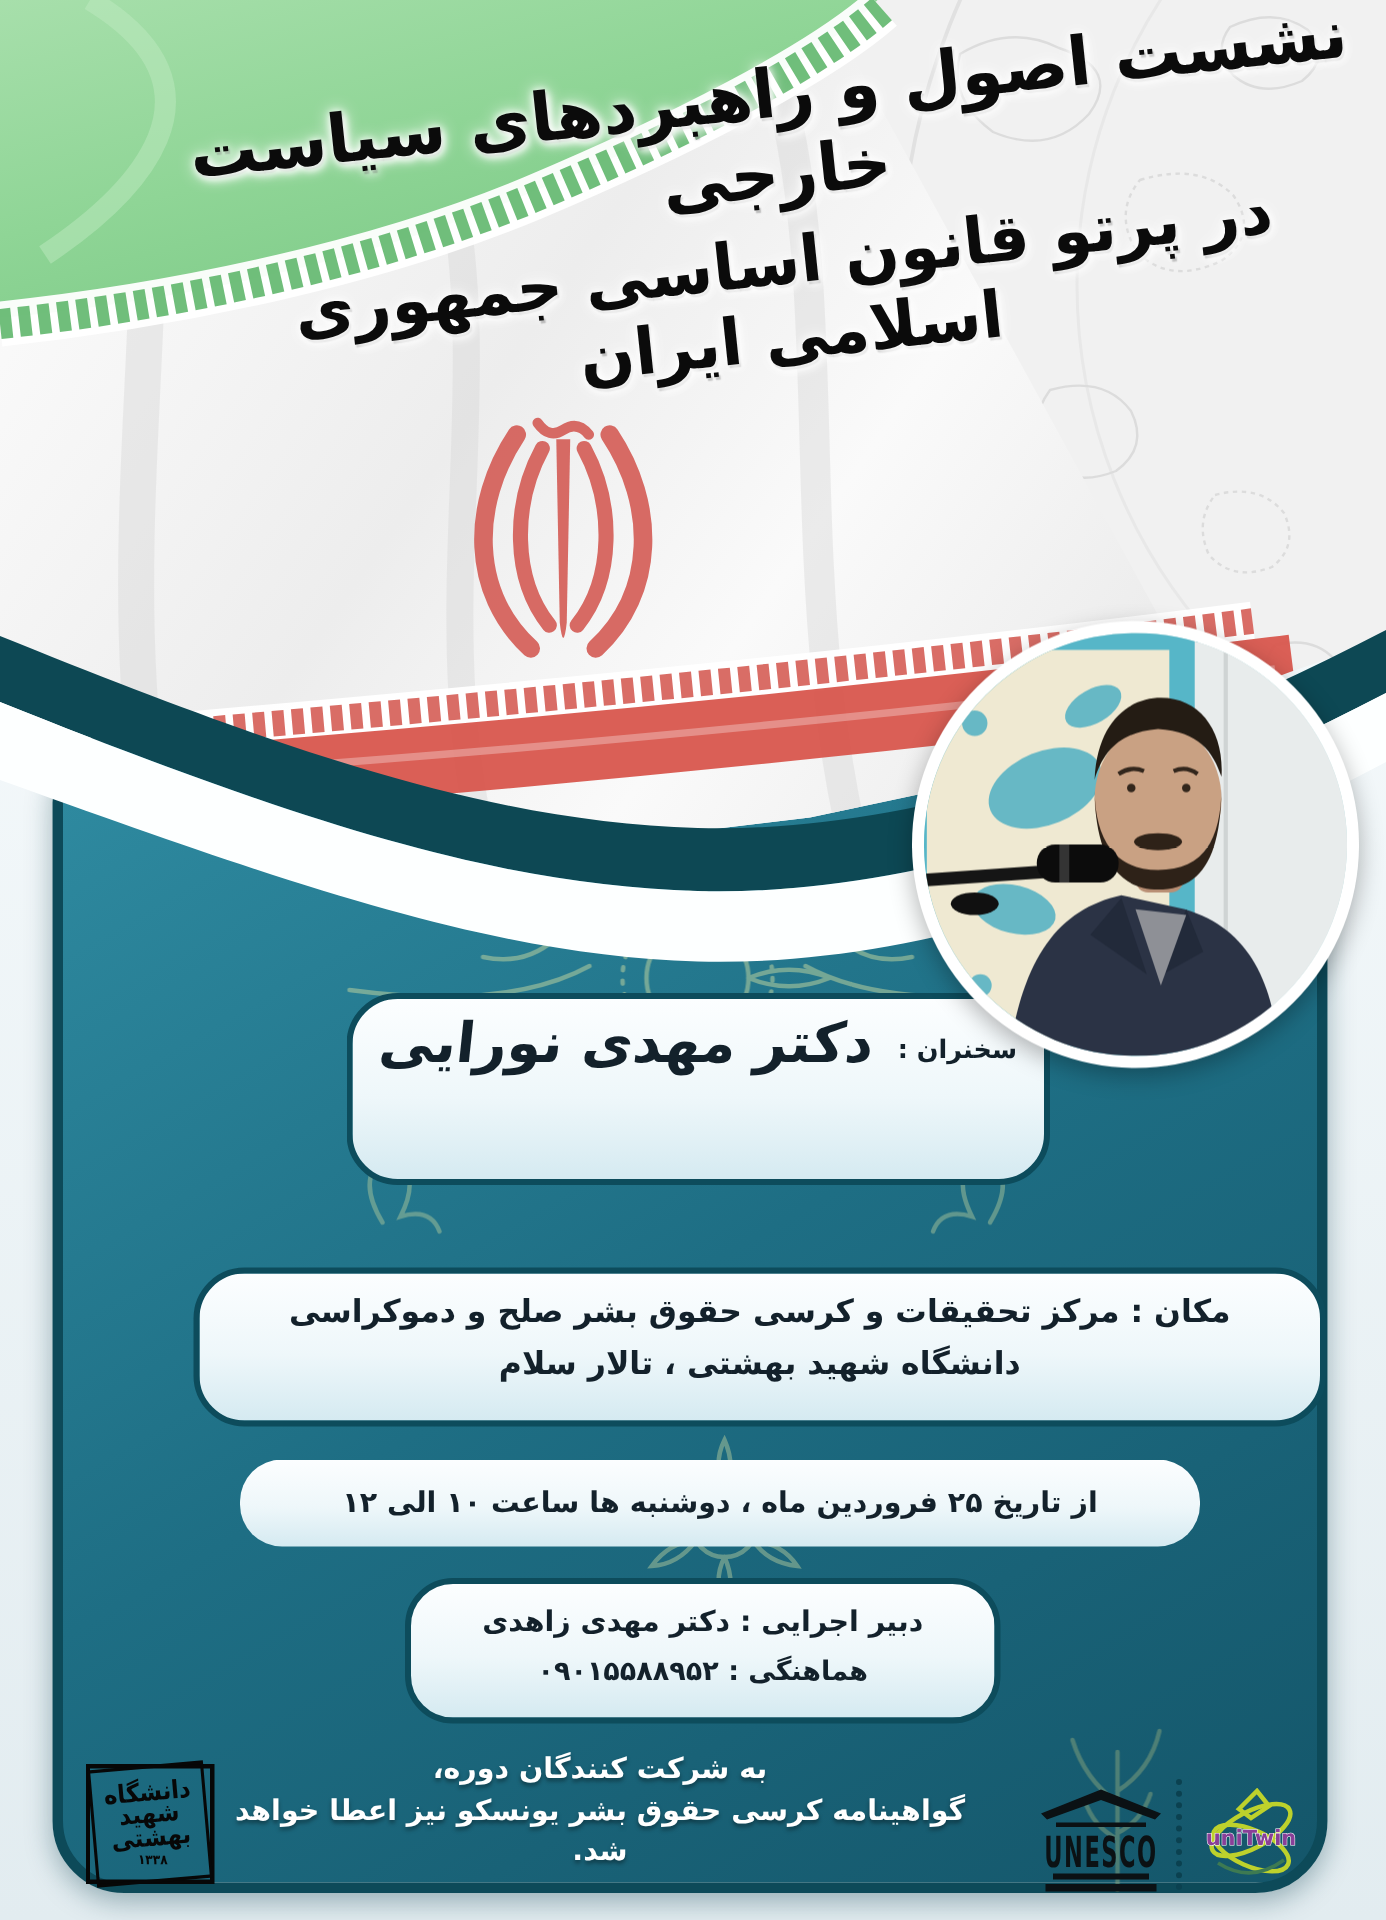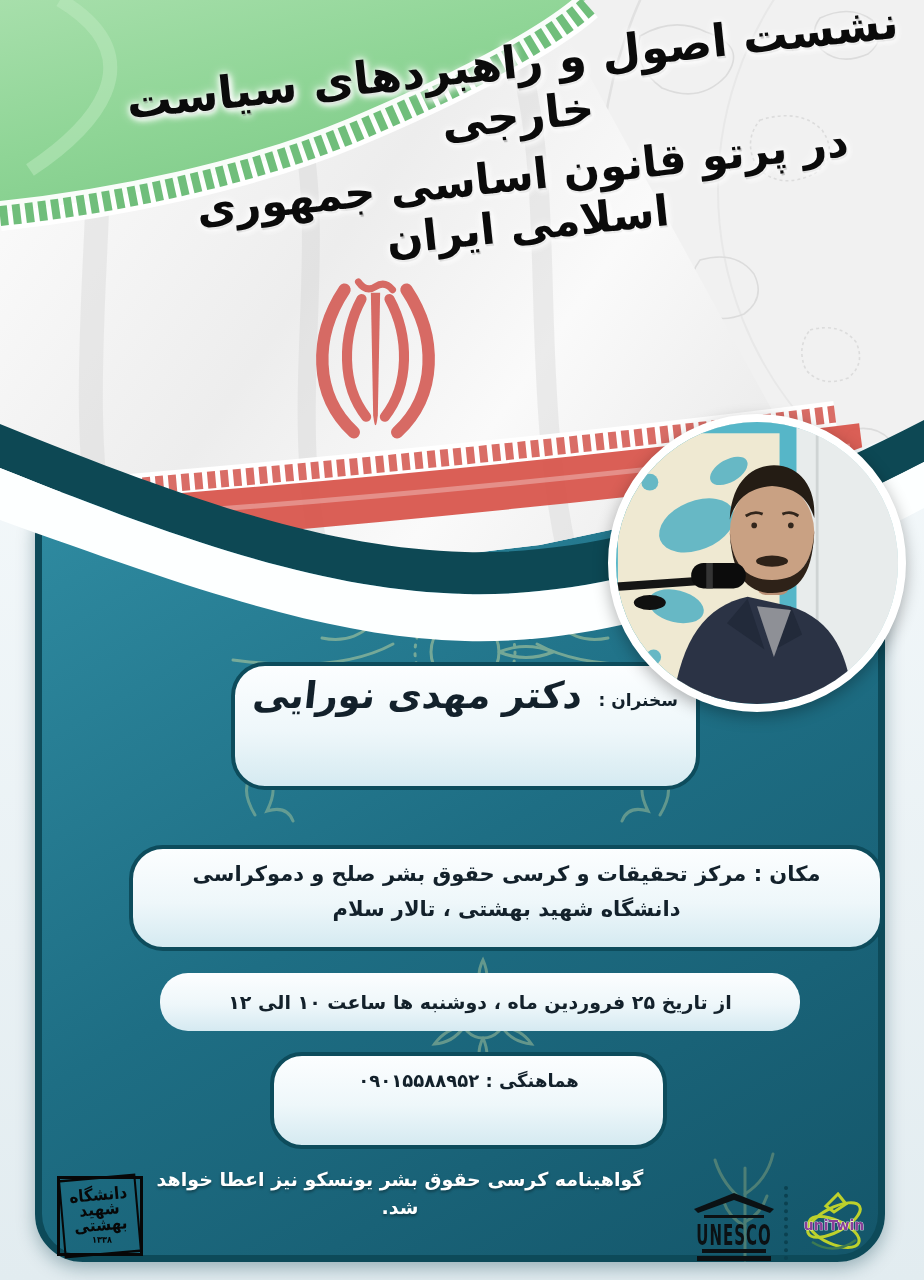--- a/index.html
+++ b/index.html
@@ -188,20 +188,21 @@
   <div class="box location-box">
     <div class="l1">مکان : مرکز تحقیقات و کرسی حقوق بشر صلح و دموکراسی</div>
     <div class="l2">دانشگاه شهید بهشتی ، تالار سلام</div>
   </div>
 
   <div class="box schedule-box">
     <span>از تاریخ ۲۵ فروردین ماه ، دوشنبه ها ساعت ۱۰ الی ۱۲</span>
   </div>
 
   <div class="box organizer-box">
+    <div class="l1">دبیر اجرایی : دکتر مهدی زاهدی</div>
     <div class="l2">هماهنگی : ۰۹۰۱۵۵۸۸۹۵۲</div>
   </div>
 
   <div class="photo">
     <svg width="282" height="282" viewBox="0 0 300 300">
       <rect width="300" height="300" fill="#cfe9ea"></rect>
       <rect x="-20" y="-10" width="215" height="320" fill="#56b6c8"></rect>
       <rect x="2" y="12" width="172" height="280" fill="#efe9d2"></rect>
       <g fill="#4fb0c4" opacity="0.85">
         <ellipse cx="86" cy="110" rx="42" ry="26" transform="rotate(-22 86 110)"></ellipse>
@@ -234,20 +235,21 @@
       <g>
         <rect x="-6" y="168" width="100" height="9" rx="4" fill="#151515" transform="rotate(-4 40 172)"></rect>
         <rect x="80" y="150" width="58" height="27" rx="13" fill="#0c0c0c"></rect>
         <rect x="96" y="150" width="7" height="27" fill="#343434"></rect>
         <ellipse cx="36" cy="192" rx="17" ry="8" fill="#101010"></ellipse>
       </g>
     </svg>
   </div>
 
   <div class="footer-note">
+    <div>به شرکت کنندگان دوره،</div>
     <div>گواهینامه کرسی حقوق بشر یونسکو نیز اعطا خواهد شد.</div>
   </div>
 
   <div class="sbu-logo">
     <div class="sbu-inner">
       <span class="w">دانشگاه</span>
       <span class="w">شهید</span>
       <span class="w">بهشتی</span>
       <span class="y">۱۳۳۸</span>
     </div>

